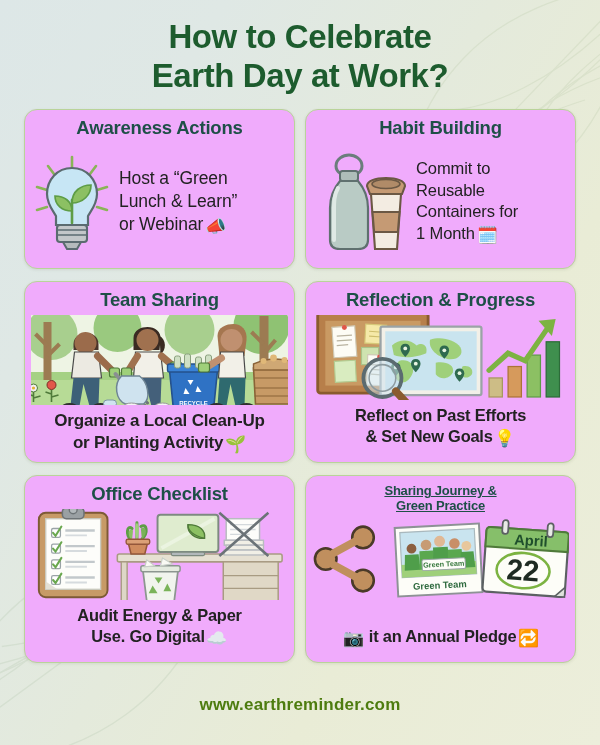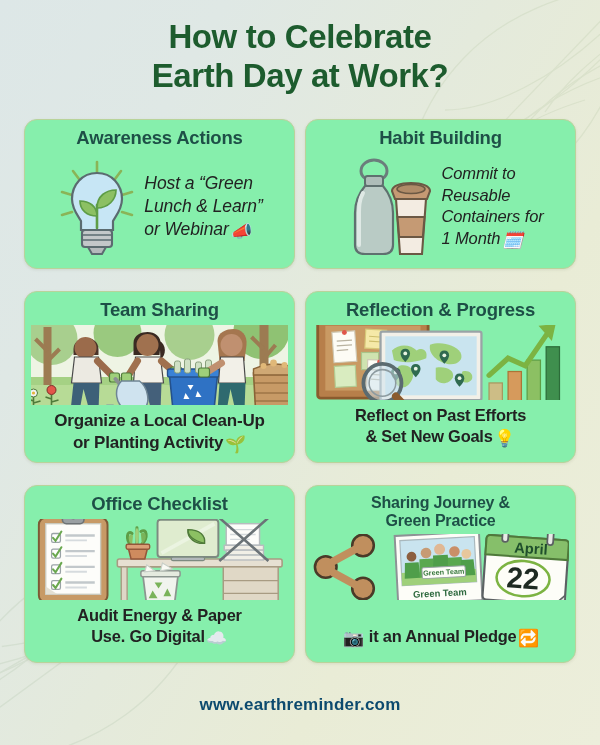--- a/index.html
+++ b/index.html
@@ -57,54 +57,51 @@
 
   
   .grid {
     display: grid;
     grid-template-columns: 1fr 1fr;
     grid-template-rows: 160px 182px 188px;
     gap: 12px 10px;
   }
 
   .card {
-    background: #86efac;
+    background: #f0abfc;
     border: 1.6px solid #b9d39a;
     border-radius: 13px;
     box-shadow: 0 1px 3px rgba(60,80,40,0.10);
     overflow: hidden;
     display: flex;
     flex-direction: column;
     align-items: center;
     padding: 8px 6px 6px 6px;
     position: relative;
-    margin-top: 10px;
   }
   .card.bleed { padding-bottom: 0; }
 
   .card-title {
     color: #1e4f47;
     font-size: 18.5px;
     font-weight: bold;
     text-align: center;
     line-height: 1.12;
     letter-spacing: -0.2px;
     margin-bottom: 4px;
   }
-  .card-title.two-line { font-size: 16px; }
+  .card-title.two-line { font-size: 13px; text-decoration: underline; }
 
   
   .row-inline {
     flex: 1;
     display: flex;
     align-items: center;
-    justify-content: center;
     gap: 6px;
     width: 100%;
-    font-style: italic;
   }
   .row-inline .art { flex: 0 0 auto; }
   .body-text {
     color: #222222;
     font-size: 17.5px;
     font-weight: 500;
     line-height: 1.3;
     letter-spacing: -0.1px;
   }
   .body-text.small { font-size: 16.5px; }
@@ -132,21 +129,21 @@
     line-height: 1.27;
     letter-spacing: -0.2px;
     padding: 5px 2px 7px 2px;
   }
   .caption.tight { font-size: 16.4px; }
 
   
   .footer {
     margin-top: auto;
     text-align: center;
-    color: #0c4a6e;
+    color: #4d7c0f;
     font-size: 17px;
     font-weight: bold;
     letter-spacing: 0.2px;
     padding: 12px 0 14px 0;
   }
 
   svg { display: block; }
 </style>
 </head>
 <body>

